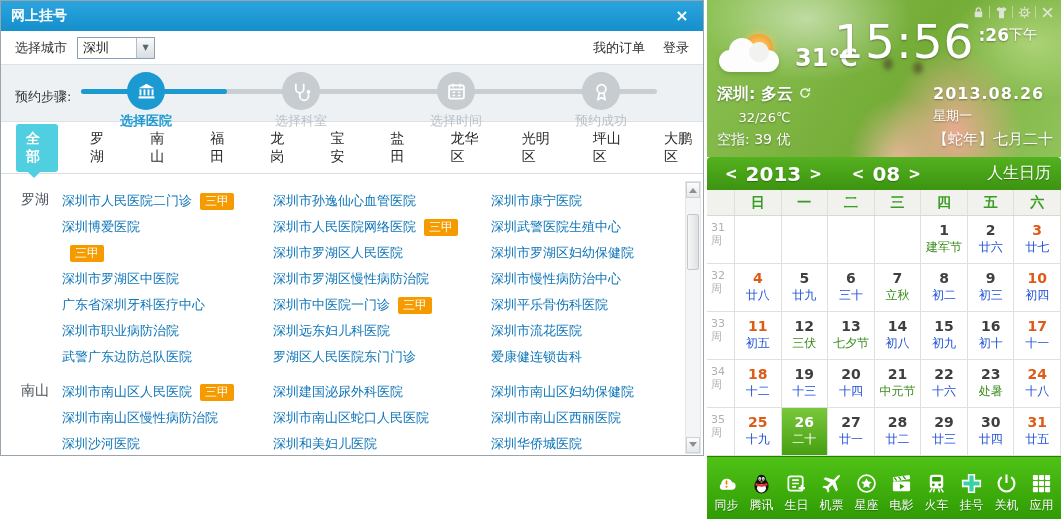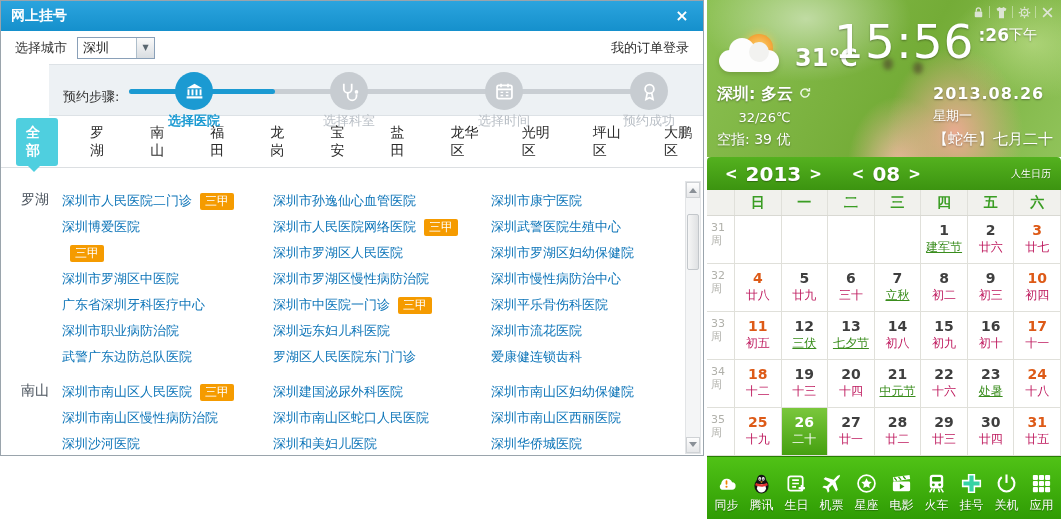--- a/index.html
+++ b/index.html
@@ -17,25 +17,25 @@
     width:22px; text-align:center; cursor:pointer; line-height:22px; }
 
   .city-row { height:33px; display:flex; align-items:center; padding:0 14px; background:#fff; }
   .city-row .lbl { font-size:13px; color:#333; margin-right:10px; }
   .city-select { width:78px; height:22px; border:1px solid #8aa0b8; background:#fff;
     display:flex; align-items:center; font-size:13px; color:#222; position:relative; }
   .city-select .val { padding-left:5px; flex:1; }
   .city-select .arrow-btn { width:18px; height:20px; background:linear-gradient(#fafafa,#d9dde1);
     border-left:1px solid #aebecb; display:flex; align-items:center; justify-content:center;
     font-size:8px; color:#5a6770; }
-  .city-row .right-links { margin-left:auto; display:flex; font-size:13px; color:#2d2d2d; }
+  .city-row .right-links { margin-left:auto; display:flex; gap:18px; font-size:13px; color:#2d2d2d; }
   .city-row .right-links span { cursor:pointer; }
 
-  .steps-bar { height:52px; background:#edf1f4; border-top:1px solid #dde2e6;
-    border-bottom:1px solid #dde2e6; position:relative;margin-left:48px; }
+  .steps-bar { height:58px; background:#edf1f4; border-top:1px solid #dde2e6;
+    border-bottom:1px solid #dde2e6; position:relative; }
   .steps-label { position:absolute; left:14px; top:23px; font-size:13px; color:#333; }
   .track { position:absolute; left:80px; right:46px; top:24px; height:5px;
     background:#c9ced3; border-radius:3px; }
   .track-fill { position:absolute; left:80px; width:146px; top:24px; height:5px;
     background:var(--accent,#1b9ad2); border-radius:3px; }
   .step { position:absolute; top:7px; width:120px; text-align:center; }
   .step-circle { width:38px; height:38px; border-radius:50%; margin:0 auto;
     background:#c7ccd1; display:flex; align-items:center; justify-content:center; }
   .step-circle svg { width:21px; height:21px; }
   .step-label { margin-top:2px; font-size:13px; color:#b9bfc6; }
@@ -117,38 +117,38 @@
   .wx-right { position:absolute; right:8px; top:84px; }
   .wx-date { font-size:16px; font-weight:bold; letter-spacing:1px; }
   .wx-week { font-size:13px; margin-top:4px; }
   .wx-lunar { font-size:15px; margin-top:5px; }
 
   .cal-header { height:33px; background:linear-gradient(#54b11f,#3c9410);
     border-radius:4px 4px 0 0; display:flex; align-items:center; padding:0 10px; color:#fff; }
   .cal-header .arr { font-size:15px; font-weight:bold; padding:0 8px; cursor:pointer; }
   .cal-header .yy, .cal-header .mm { font-size:20px; font-weight:bold; text-shadow:0 1px 1px rgba(0,0,0,.3); }
   .cal-header .mm-group { margin-left:14px; display:flex; align-items:center; }
-  .cal-header .brand { margin-left:auto; font-size:10px; text-shadow:0 1px 1px rgba(0,0,0,.3); }
+  .cal-header .brand { margin-left:auto; font-size:16px; text-shadow:0 1px 1px rgba(0,0,0,.3); }
 
   .cal-weekdays { display:grid; grid-template-columns:28px repeat(7,1fr); height:26px;
     background:#f1f1ed; border-bottom:1px solid #d9d9d3; }
   .cal-weekdays div { display:flex; align-items:center; justify-content:center;
     color:#3a9d23; font-size:14px; font-weight:bold; border-right:1px solid #e0e0da; }
   .cal-weekdays div:first-child { border-right:1px solid #e0e0da; }
 
   #cal-grid { display:grid; grid-template-columns:28px repeat(7,1fr);
     grid-auto-rows:48px; background:#fff; }
   .wk-cell { border-right:1px solid #e0e0da; border-bottom:1px solid #e0e0da;
     font-size:11px; color:#b0b0aa; padding:5px 0 0 4px; line-height:13px; }
   .day-cell { border-right:1px solid #e0e0da; border-bottom:1px solid #e0e0da;
     text-align:center; padding-top:5px; cursor:pointer; }
   .day-num { font-size:14px; font-weight:bold; color:#3f3f3f; line-height:18px; }
-  .day-lunar { font-size:12px; color:#be185d; line-height:17px; }
+  .day-lunar { font-size:12px; color:#1d4ed8; line-height:17px; }
   .day-cell.weekend .day-num { color:var(--weekend,#dd5a17); }
-  .day-cell.festival .day-lunar { color:#3a8d1d;text-decoration:underline; }
+  .day-cell.festival .day-lunar { color:#3a8d1d; }
   .day-cell.selected { background:linear-gradient(#7ac73c,#45a010); }
   .day-cell.selected .day-num, .day-cell.selected .day-lunar { color:#fff; }
 
   #toolbar { height:63px; background:linear-gradient(#50c216,#2f9c04);
     display:flex; align-items:flex-end; justify-content:space-around; padding:5px 2px;
     border-top:1px solid #267d02; }
   .tb-item { width:33px; text-align:center; cursor:pointer; }
   .tb-item svg { width:23px; height:23px; display:block; margin:0 auto; }
   .tb-label { font-size:12px; color:#fff; margin-top:2px; text-shadow:0 1px 1px rgba(0,0,0,.35); }
 </style>

